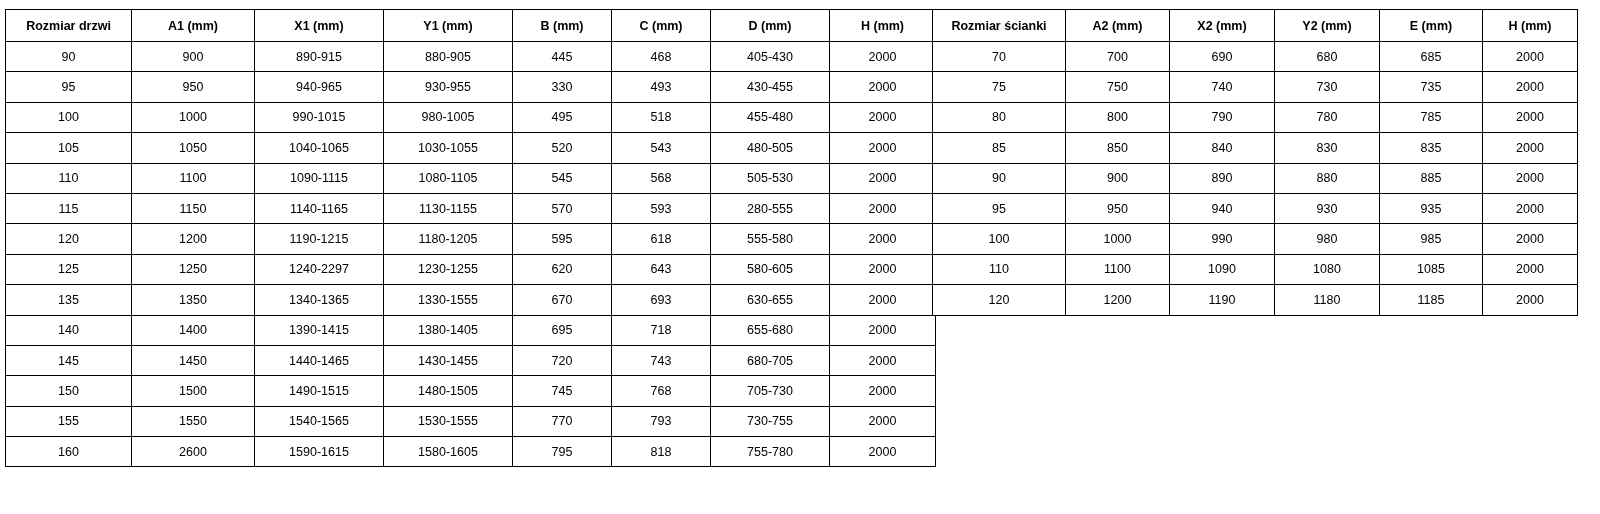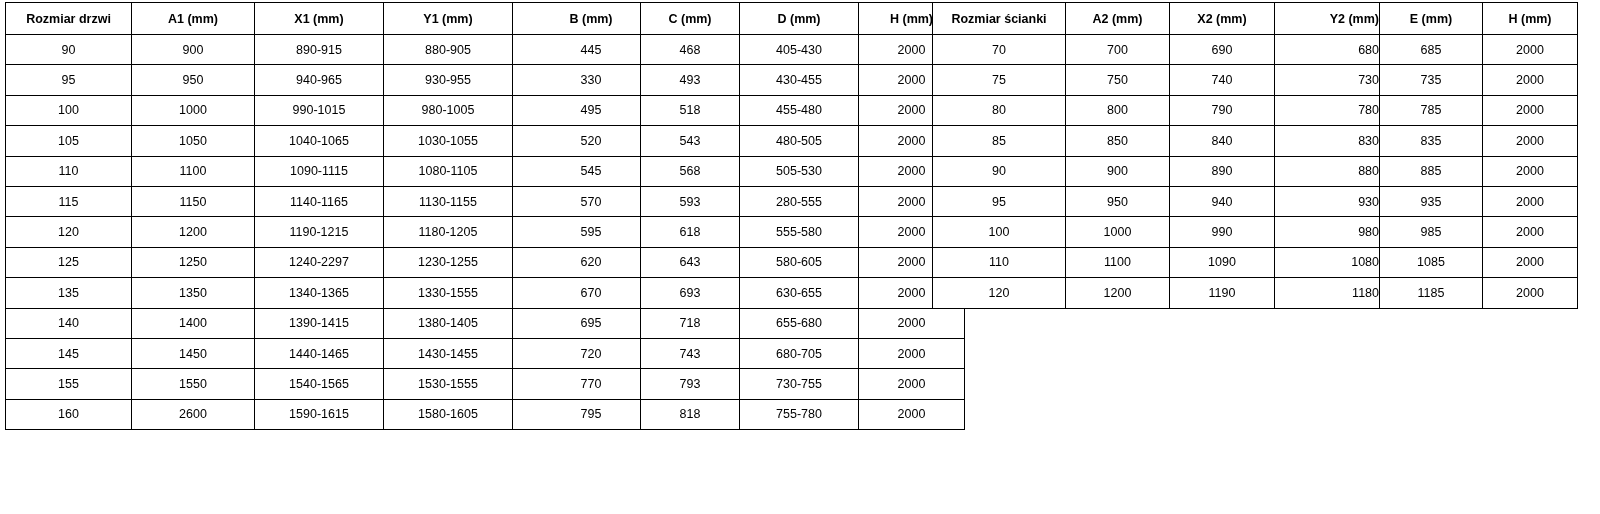--- a/index.html
+++ b/index.html
@@ -11,20 +11,21 @@
     width: 1600px;
     height: 514px;
     font-family: "Liberation Sans", sans-serif;
     color: #000000;
     overflow: hidden;
   }
   .page {
     position: relative;
     width: 1600px;
     height: 378px;
+    margin-top: 7px;
   }
   .table-wrap {
     position: absolute;
   }
   #door-table-wrap {
     left: 5px;
     top: 2px;
   }
   #wall-table-wrap {
     left: 932px;
@@ -49,29 +50,29 @@
   }
   table td {
     font-weight: normal;
     height: 29.4px;
   }
   
   #door-table .c0 { width: 125px; }
   #door-table .c1 { width: 122px; }
   #door-table .c2 { width: 128px; }
   #door-table .c3 { width: 128px; }
-  #door-table .c4 { width: 98px; padding-left: 29px; }
+  #door-table .c4 { width: 98px; }
   #door-table .c5 { width: 98px; }
   #door-table .c6 { width: 118px; }
   #door-table .c7 { width: 105px; }
   
   #wall-table .c0 { width: 132px; }
   #wall-table .c1 { width: 103px; }
   #wall-table .c2 { width: 104px; }
-  #wall-table .c3 { width: 104px; text-align: right; }
+  #wall-table .c3 { width: 104px; }
   #wall-table .c4 { width: 102px; }
   #wall-table .c5 { width: 94px; }
 </style>
 </head>
 <body>
 
 <div class="page">
 
   <div class="table-wrap" id="door-table-wrap">
     <table id="door-table">
@@ -192,20 +193,30 @@
             <td class="c0">145</td>
             <td class="c1">1450</td>
             <td class="c2">1440-1465</td>
             <td class="c3">1430-1455</td>
             <td class="c4">720</td>
             <td class="c5">743</td>
             <td class="c6">680-705</td>
             <td class="c7">2000</td>
           </tr>
           <tr>
+            <td class="c0">150</td>
+            <td class="c1">1500</td>
+            <td class="c2">1490-1515</td>
+            <td class="c3">1480-1505</td>
+            <td class="c4">745</td>
+            <td class="c5">768</td>
+            <td class="c6">705-730</td>
+            <td class="c7">2000</td>
+          </tr>
+          <tr>
             <td class="c0">155</td>
             <td class="c1">1550</td>
             <td class="c2">1540-1565</td>
             <td class="c3">1530-1555</td>
             <td class="c4">770</td>
             <td class="c5">793</td>
             <td class="c6">730-755</td>
             <td class="c7">2000</td>
           </tr>
           <tr>

